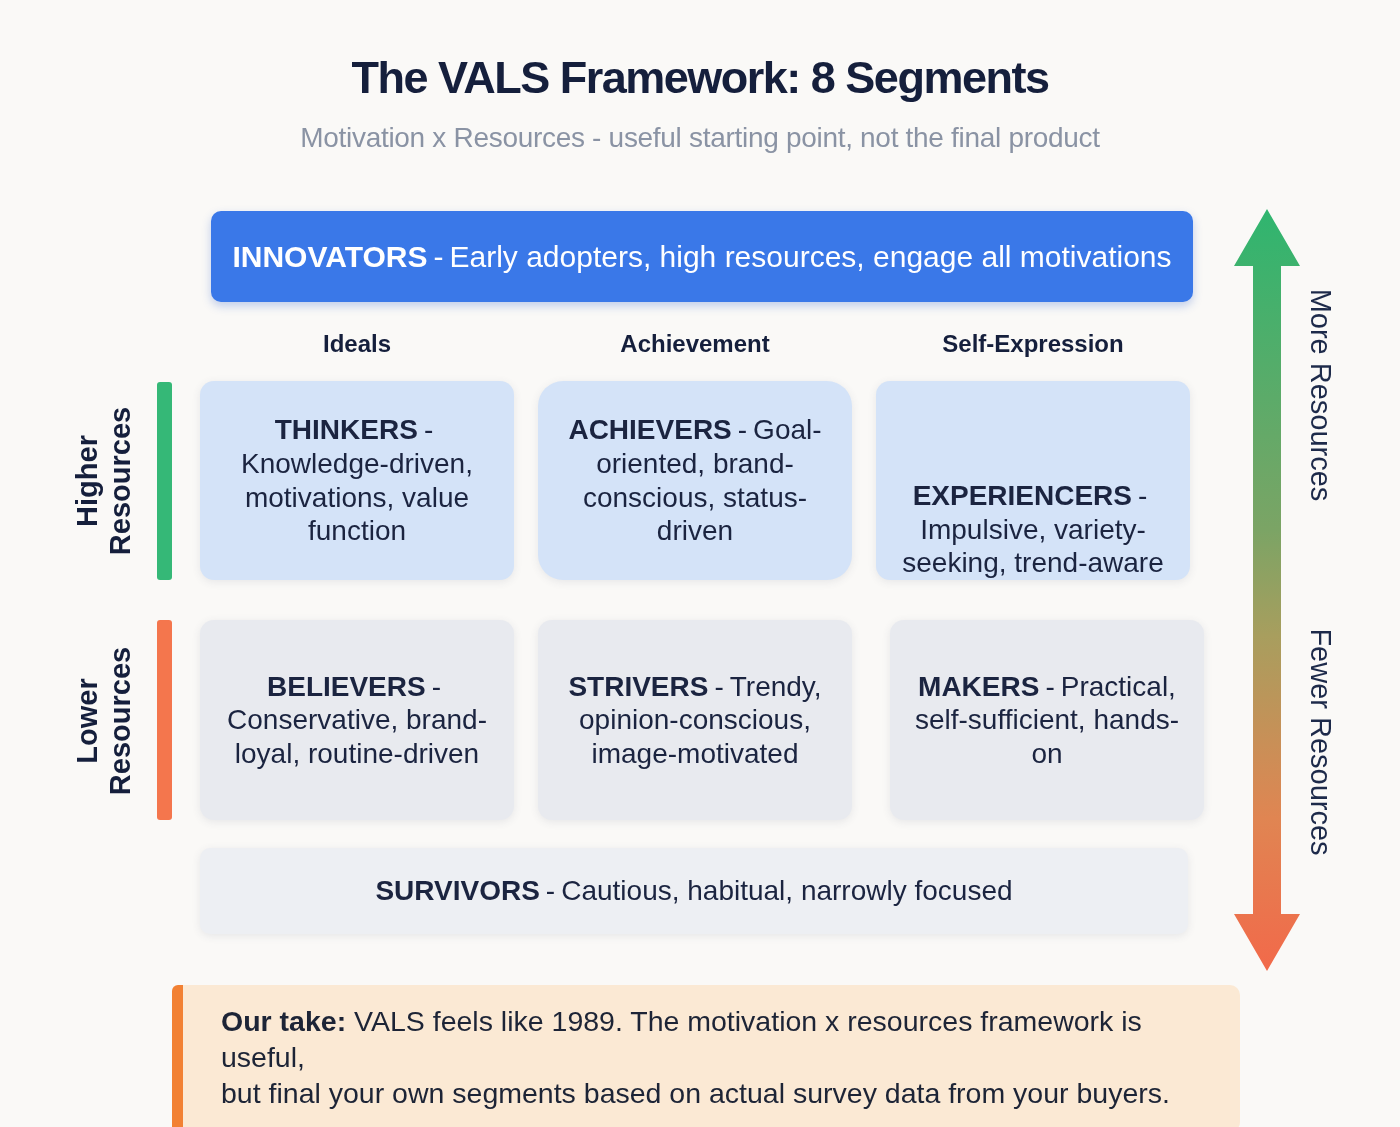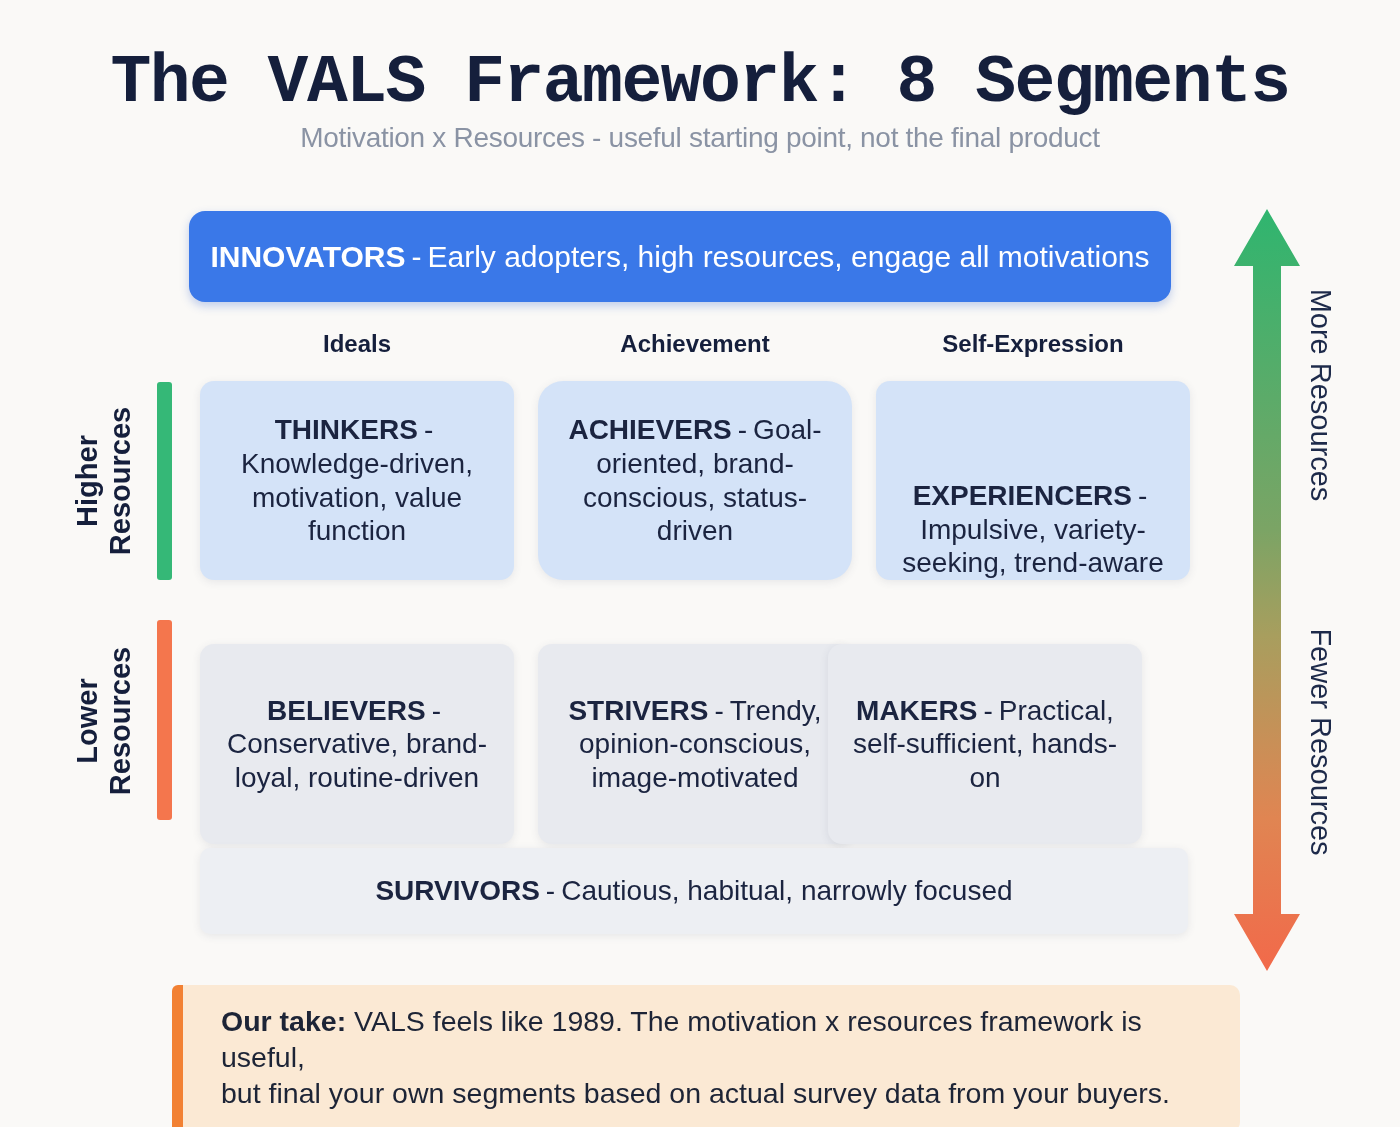--- a/index.html
+++ b/index.html
@@ -3,47 +3,47 @@
 <meta charset="utf-8">
 <style>
   html,body{margin:0;padding:0;}
   .stage{
     position:relative;width:1400px;height:1127px;overflow:hidden;
     background:#faf9f7;
     font-family:"Liberation Sans", sans-serif;
     color:#16203d;
   }
   .title{
-    position:absolute;left:0;right:0;top:44px;margin:0;
-    text-align:center;font-size:68px;font-weight:700;letter-spacing:-1.5px;color:#151f3c;font-family:Liberation Mono, monospace;
+    position:absolute;left:0;right:0;top:44px;margin:8px;
+    text-align:center;font-size:45px;font-weight:700;letter-spacing:-1.5px;color:#151f3c;
   }
   .subtitle{
     position:absolute;left:0;right:0;top:122px;
     text-align:center;font-size:28px;letter-spacing:-0.3px;color:#8a93a4;
   }
   .innovators{
-    position:absolute;left:189px;top:211px;width:982px;height:91px;box-sizing:border-box;
-    background:#3a78e8;border-radius:16px;color:#ffffff;
+    position:absolute;left:211px;top:211px;width:982px;height:91px;box-sizing:border-box;
+    background:#3a78e8;border-radius:10px;color:#ffffff;
     display:flex;align-items:center;justify-content:center;
     font-size:30px;box-shadow:0 4px 10px rgba(40,90,200,0.28);
   }
   .col-head{
     position:absolute;top:330px;width:314px;text-align:center;
     font-size:24px;font-weight:700;color:#151f3c;
   }
   .seg-box{
     position:absolute;width:314px;box-sizing:border-box;border-radius:14px;
     display:flex;align-items:center;justify-content:center;
     padding:0 22px;box-shadow:0 2px 8px rgba(60,70,100,0.10);
   }
   .seg-text{
     text-align:center;font-size:28px;line-height:1.2;color:#1b2440;
   }
   .hi{background:#d4e3f8;top:381px;height:199px;}
-  .lo{background:#e8eaef;top:620px;height:200px;margin-top:24px;}
+  .lo{background:#e8eaef;top:620px;height:200px;}
   .seg-name{font-weight:700;}
   .sep{margin:0 6px;}
   .survivors{
     position:absolute;left:200px;top:848px;width:988px;height:86px;box-sizing:border-box;
     background:#edeff3;border-radius:10px;
     display:flex;align-items:center;justify-content:center;
     font-size:28px;color:#1b2440;box-shadow:0 2px 8px rgba(60,70,100,0.10);
   }
   .note{
     position:absolute;left:172px;top:985px;width:1068px;box-sizing:border-box;
@@ -78,21 +78,21 @@
       <span class="seg-name">INNOVATORS</span><span class="sep">-</span><span>Early adopters, high resources, engage all motivations</span>
     </div>
   </div>
 
   <div class="col-head" style="left:200px;">Ideals</div>
   <div class="col-head" style="left:538px;">Achievement</div>
   <div class="col-head" style="left:876px;">Self-Expression</div>
 
   <div class="seg-box hi" style="left:200px;">
     <div class="seg-text">
-      <span class="seg-name">THINKERS</span><span class="sep">-</span><span>Knowledge-driven, motivation, value function</span>
+      <span class="seg-name">THINKERS</span><span class="sep">-</span><span>Knowledge-driven, motivations, value function</span>
     </div>
   </div>
   <div class="seg-box hi" style="left:538px;border-radius:25px;">
     <div class="seg-text">
       <span class="seg-name">ACHIEVERS</span><span class="sep">-</span><span>Goal-oriented, brand-conscious, status-driven</span>
     </div>
   </div>
   <div class="seg-box hi" style="left:876px;align-items:flex-end;">
     <div class="seg-text">
       <span class="seg-name">EXPERIENCERS</span><span class="sep">-</span><span>Impulsive, variety-seeking, trend-aware</span>
@@ -102,21 +102,21 @@
   <div class="seg-box lo" style="left:200px;">
     <div class="seg-text">
       <span class="seg-name">BELIEVERS</span><span class="sep">-</span><span>Conservative, brand-loyal, routine-driven</span>
     </div>
   </div>
   <div class="seg-box lo" style="left:538px;">
     <div class="seg-text">
       <span class="seg-name">STRIVERS</span><span class="sep">-</span><span>Trendy, opinion-conscious, image-motivated</span>
     </div>
   </div>
-  <div class="seg-box lo" style="left:828px;justify-content:flex-end;">
+  <div class="seg-box lo" style="left:890px;justify-content:flex-end;">
     <div class="seg-text">
       <span class="seg-name">MAKERS</span><span class="sep">-</span><span>Practical, self-sufficient, hands-on</span>
     </div>
   </div>
 
   <div class="survivors">
     <div class="seg-text">
       <span class="seg-name">SURVIVORS</span><span class="sep">-</span><span>Cautious, habitual, narrowly focused</span>
     </div>
   </div>

